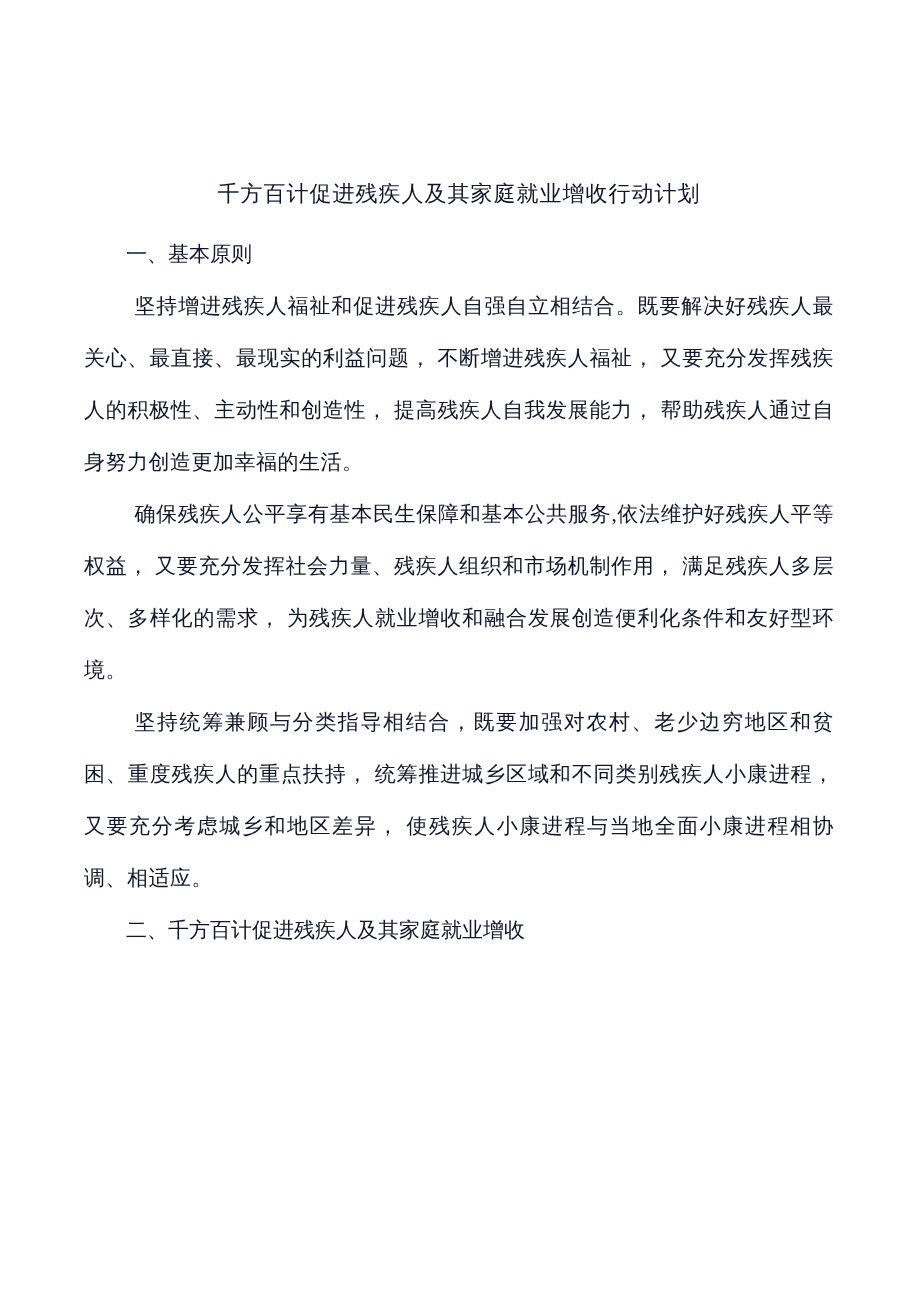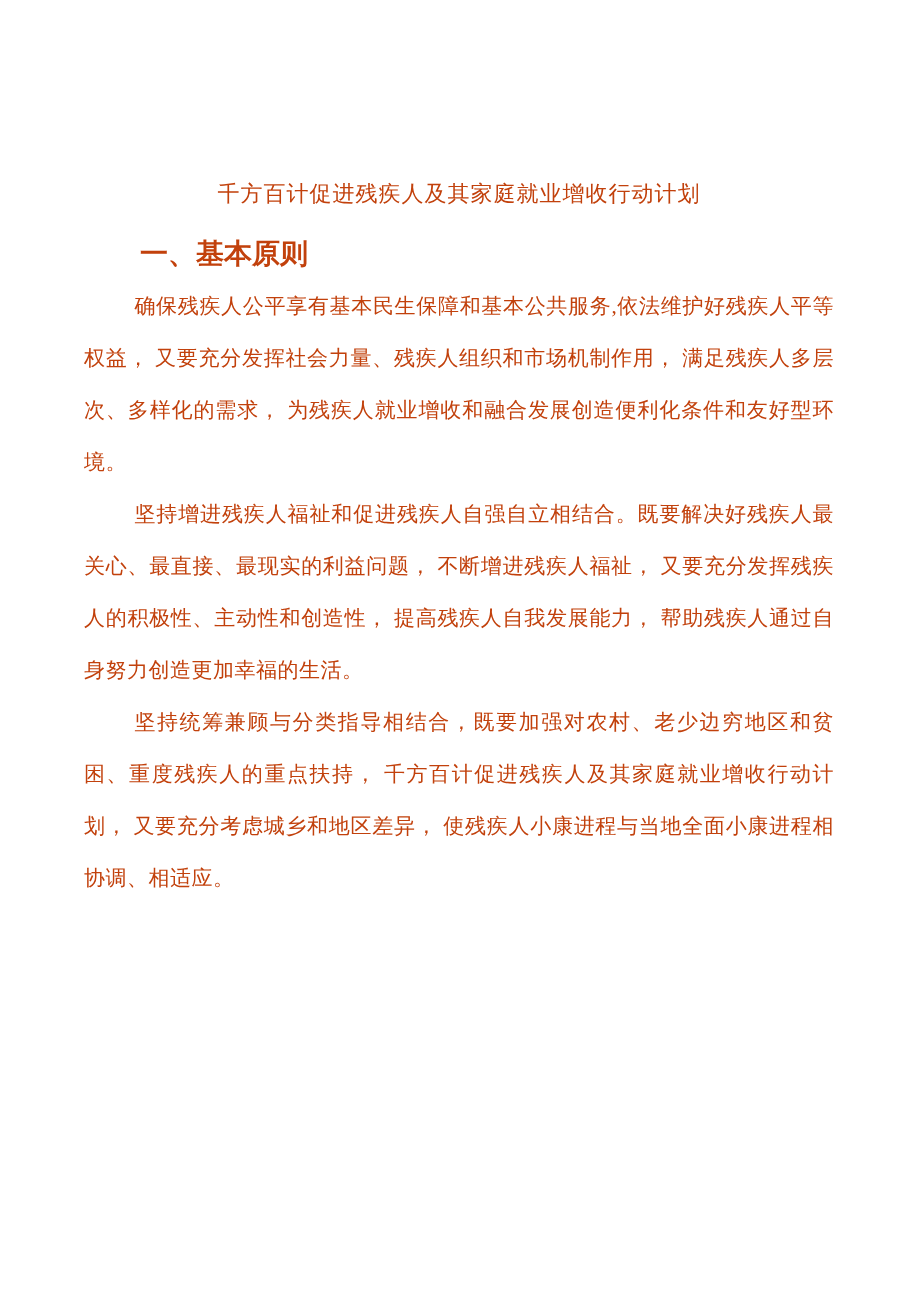--- a/index.html
+++ b/index.html
@@ -9,43 +9,43 @@
   }
   .page {
     position: relative;
     width: 920px;
     height: 1301px;
     margin: 0 auto;
     background: #ffffff;
     overflow: hidden;
     box-sizing: border-box;
     font-family: "Liberation Serif", "DejaVu Serif", serif;
-    color: #c2410c;
+    color: #0f172a;
   }
   .content {
     position: absolute;
     top: 168px;
     left: 84px;
     right: 86px;
     font-size: 21px;
     line-height: 52px;
   }
   .doc-title {
     text-align: center;
     font-size: 22px;
     font-weight: normal;
     margin: 0 0 8px 0;
     line-height: 52px;
     letter-spacing: 1px;
   }
   .heading {
     text-indent: 2em;
     margin: 0;
-    font-weight: bold;
-    font-size: 28px;
+    font-weight: normal;
+    font-size: 21px;
     line-height: 52px;
   }
   .para {
     text-indent: 2.4em;
     margin: 0;
     text-align: justify;
     line-height: 52px;
     letter-spacing: 0.5px;
   }
   .numbered-item {
@@ -58,22 +58,23 @@
 <body>
 
 <div class="page">
   <div class="content">
 
     <h1 class="doc-title">千方百计促进残疾人及其家庭就业增收行动计划</h1>
 
     <p class="heading">一、基本原则</p>
 
 
+    <p class="para">坚持增进残疾人福祉和促进残疾人自强自立相结合。既要解决好残疾人最关心、最直接、最现实的利益问题， 不断增进残疾人福祉， 又要充分发挥残疾人的积极性、主动性和创造性， 提高残疾人自我发展能力， 帮助残疾人通过自身努力创造更加幸福的生活。</p>
+
     <p class="para">确保残疾人公平享有基本民生保障和基本公共服务,依法维护好残疾人平等权益， 又要充分发挥社会力量、残疾人组织和市场机制作用， 满足残疾人多层次、多样化的需求， 为残疾人就业增收和融合发展创造便利化条件和友好型环境。</p>
 
-    <p class="para">坚持增进残疾人福祉和促进残疾人自强自立相结合。既要解决好残疾人最关心、最直接、最现实的利益问题， 不断增进残疾人福祉， 又要充分发挥残疾人的积极性、主动性和创造性， 提高残疾人自我发展能力， 帮助残疾人通过自身努力创造更加幸福的生活。</p>
+    <p class="para">坚持统筹兼顾与分类指导相结合，既要加强对农村、老少边穷地区和贫困、重度残疾人的重点扶持， 统筹推进城乡区域和不同类别残疾人小康进程， 又要充分考虑城乡和地区差异， 使残疾人小康进程与当地全面小康进程相协调、相适应。</p>
 
-    <p class="para">坚持统筹兼顾与分类指导相结合，既要加强对农村、老少边穷地区和贫困、重度残疾人的重点扶持， 千方百计促进残疾人及其家庭就业增收行动计划， 又要充分考虑城乡和地区差异， 使残疾人小康进程与当地全面小康进程相协调、相适应。</p>
-
+    <p class="heading">二、千方百计促进残疾人及其家庭就业增收</p>
 
 
   </div>
 </div>
 
 </body></html>

